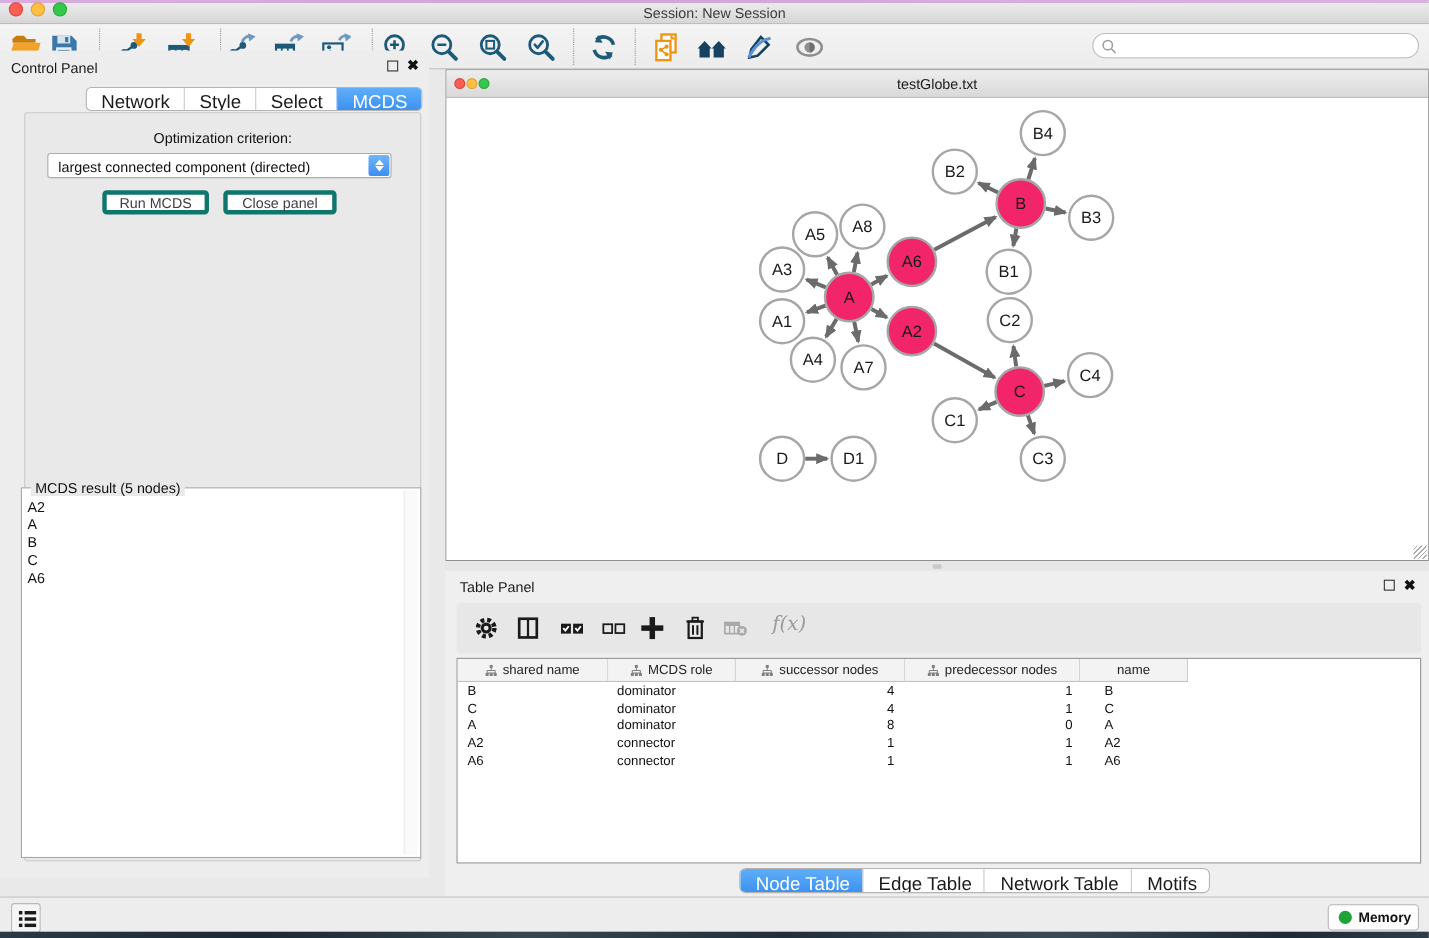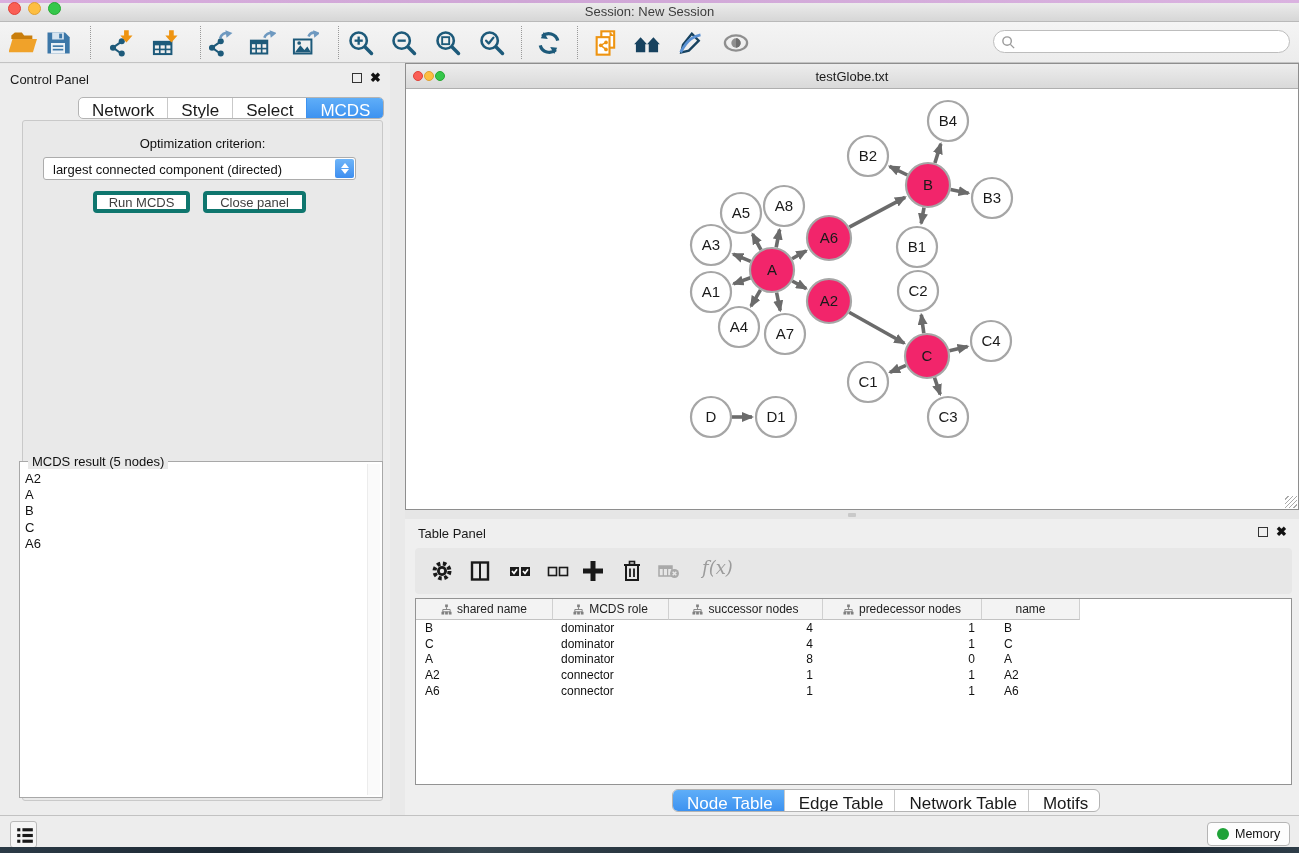--- a/index.html
+++ b/index.html
@@ -31,21 +31,21 @@
   .search-box svg { position:absolute; left:7px; top:4px; }
   .search-box input { position:absolute; left:26px; top:1px; width:260px; height:19px;
      border:none; outline:none; font-size:12px; background:transparent; }
 
   
   .panel-header-title { font-size:13px; color:#1a1a1a; }
   .ph-float { width:10px; height:10px; border:1.6px solid #333; display:inline-block; cursor:pointer; }
   .ph-close { font-size:13px; font-weight:bold; color:#111; cursor:pointer; line-height:10px; }
 
   
-  .control-panel { position:absolute; left:0; top:64px; width:390px; height:752px; background:#EDEDED; }
+  .control-panel { position:absolute; left:0; top:46px; width:390px; height:752px; background:#EDEDED; }
   .cp-header { position:absolute; left:0; top:0; width:100%; height:30px; }
   .cp-header .panel-header-title { position:absolute; left:10px; top:8px; }
   .cp-header .ph-float { position:absolute; right:28px; top:9px; }
   .cp-header .ph-close { position:absolute; right:9px; top:9px; }
 
   .seg-tabs { position:absolute; display:flex; background:#fff; border:1px solid #B4B4B4;
      border-radius:5px; overflow:hidden; height:22px; }
   .seg-tab { font-size:17px; color:#1a1a1a; padding:3px 13px 0 13px; cursor:pointer;
      border-left:1px solid #C9C9C9; white-space:nowrap; }
   .seg-tab:first-child { border-left:none; }
@@ -123,21 +123,21 @@
   #table-tabs { left:267px; top:270px; border-radius:6px; height:23px; }
   #table-tabs .seg-tab { padding:4px 11px 0 14px; }
 
   
   .status-bar { position:absolute; left:0; top:815px; width:1299px; height:32px;
      background:#EDEDED; border-top:1px solid #C2C2C2; }
   .list-btn { position:absolute; left:10px; top:5px; width:27px; height:27px; background:#F5F5F5;
      border:1px solid #B9B9B9; border-radius:3px; cursor:pointer; }
   .memory-btn { position:absolute; right:9px; top:6px; width:83px; height:24px; background:#FDFDFD;
      border:1px solid #B5B5B5; border-radius:4px; cursor:pointer; display:flex; align-items:center;
-     padding-left:9px; gap:6px; font-family:inherit; }
+     padding-left:9px; gap:6px; font-family:inherit;font-weight:bold; }
   .memory-dot { width:12px; height:12px; border-radius:50%; background:#1FA238; }
   .memory-label { font-size:12.5px; color:#111; }
   .wallpaper-strip { position:absolute; left:0; top:847px; width:1299px; height:6px;
      background:linear-gradient(90deg,#2b3a46,#1c2833 18%,#37464f 37%,#222f3a 55%,#3a4a55 74%,#1e2a35 90%,#2e3d48); }
 </style>
 </head>
 <body>
 
 <div id="app">
 

